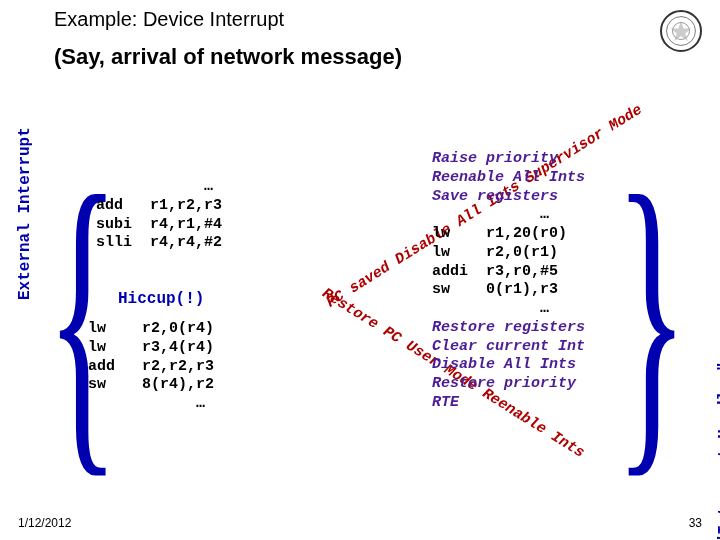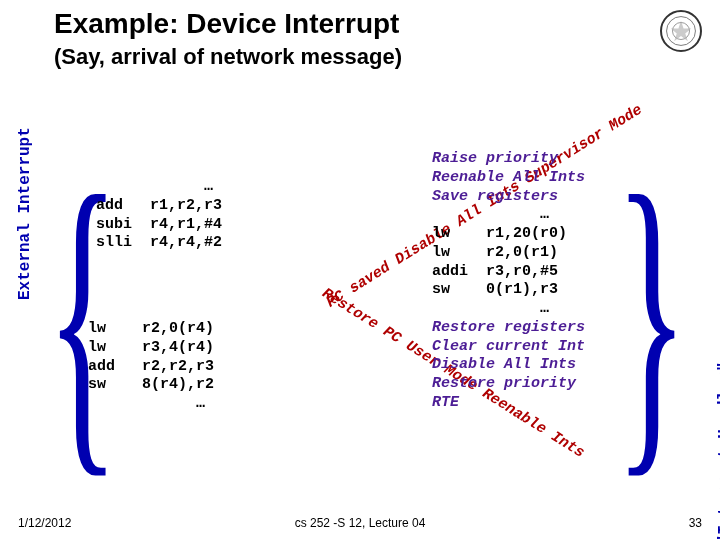--- a/index.html
+++ b/index.html
@@ -1,17 +1,17 @@
 <!DOCTYPE html>
 <html><head>
 <meta charset="utf-8">
 <style>
   html,body{margin:0;padding:0;width:720px;height:540px;background:#fff;font-family:Arial,Helvetica,sans-serif;overflow:hidden}
   .slide{position:relative;width:720px;height:540px}
-  .title{position:absolute;left:54px;top:8px;font-size:28px;font-weight:bold;color:#000}
+  .title{position:absolute;left:54px;top:8px;font-size:20px;font-weight:normal;color:#000}
   .subtitle{position:absolute;left:54px;top:44px;font-size:22px;font-weight:bold;color:#000}
   .logo{position:absolute;right:18px;top:10px;width:42px;height:42px;border:2px solid #333;border-radius:50%;box-sizing:border-box;display:flex;align-items:center;justify-content:center;font-size:9px;color:#555;overflow:hidden}
   .logo svg{width:34px;height:34px}
   .date{position:absolute;left:18px;bottom:10px;font-size:12px;color:#000}
   .footer-c{position:absolute;left:0;right:0;bottom:10px;text-align:center;font-size:12px;color:#000}
   .pagenum{position:absolute;right:18px;bottom:10px;font-size:12px;color:#000}
   .vlabel-left{position:absolute;left:16px;top:300px;transform:rotate(-90deg);transform-origin:left top;font-family:"Courier New",monospace;font-weight:bold;font-size:16px;color:#0000b0;white-space:nowrap}
   .vlabel-right{position:absolute;right:4px;top:362px;transform:rotate(-90deg);transform-origin:right top;font-family:"Courier New",monospace;font-weight:bold;font-size:16px;color:#0000b0;white-space:nowrap}
   .codeblock{font-family:"Courier New",monospace;font-weight:bold;font-size:15px;line-height:1.25;white-space:pre;color:#000}
   .cb-left{position:absolute;left:96px;top:178px}
@@ -46,32 +46,32 @@
   <div class="brace brace-left">{</div>
   <div class="brace brace-right">}</div>
 
   <div class="vlabel-left">External Interrupt</div>
   <div class="vlabel-right">"Interrupt Handler"</div>
 
   <div class="codeblock cb-left">            …
 add   r1,r2,r3
 subi  r4,r1,#4
 slli  r4,r4,#2</div>
+  <div class="hiccup">Hiccup(!)</div>
   <div class="codeblock cb-bottom">lw    r2,0(r4)
 lw    r3,4(r4)
 add   r2,r2,r3
 sw    8(r4),r2
             …</div>
 
   <div class="annot a1">PC saved
 Disable All Ints
 Supervisor Mode</div>
   <div class="annot a2">Restore PC
 User Mode
 Reenable Ints</div>
 
   <div class="handler" id="handler"><div class="it">Raise priority</div><div class="it">Reenable All Ints</div><div class="it">Save registers</div><div class="nm">            …</div><div class="nm">lw    r1,20(r0)</div><div class="nm">lw    r2,0(r1)</div><div class="nm">addi  r3,r0,#5</div><div class="nm">sw    0(r1),r3</div><div class="nm">            …</div><div class="it">Restore registers</div><div class="it">Clear current Int</div><div class="it">Disable All Ints</div><div class="it">Restore priority</div><div class="it">RTE</div></div>
 
   <div class="date">1/12/2012</div>
-  <div class="footer-c">cs 252 -S 12, Lecture 04</div>
   <div class="pagenum">33</div>
 
 </div>
 
 </body></html>

